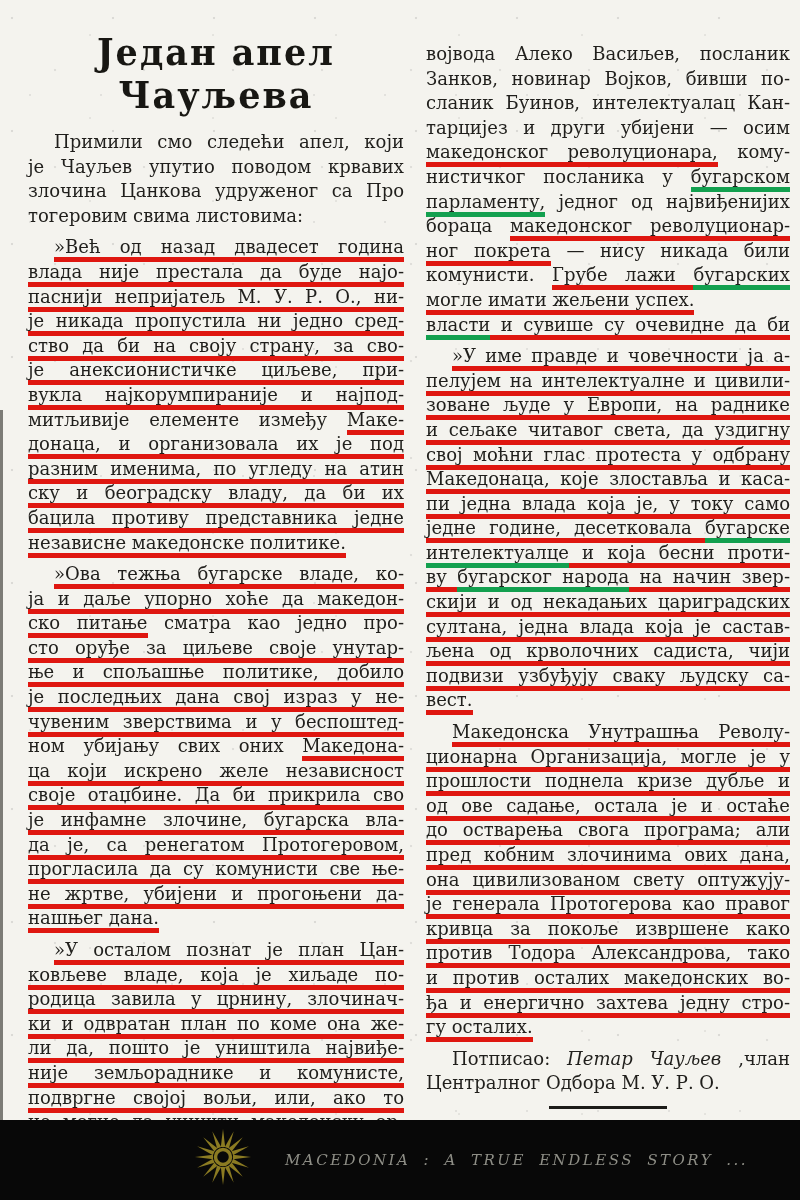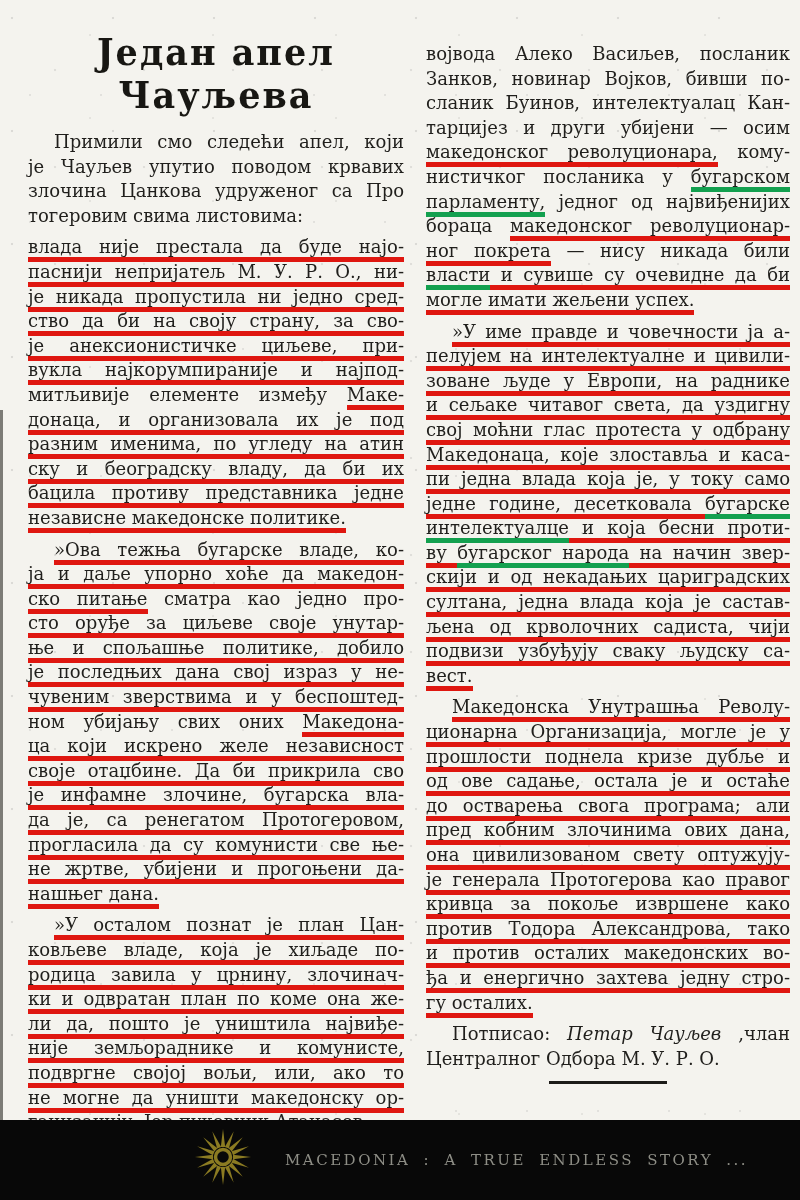--- a/index.html
+++ b/index.html
@@ -57,40 +57,41 @@
     background:#080808;overflow:visible;
   }
   .sun{
     position:absolute;left:193px;top:6px;width:60px;height:62px;
   }
   .sun path{fill:#8b7b22;}
   .sun circle{fill:none;stroke:#8b7b22;stroke-width:3.5px;}
   .caption{
     position:absolute;left:285px;top:0;height:80px;
     display:flex;align-items:center;
-    font-family:"DejaVu Serif", serif;
+    font-family:"DejaVu Serif", serif;font-style:italic;
     font-size:15px;letter-spacing:2.5px;word-spacing:6px;
     color:#8e8e86;
   }
 </style>
 </head>
 <body>
 
 <div class="paper">
   <div class="columns">
     <div class="column col-left">
       <div class="headline">Један апел Чауљева</div>
       <div id="col-0">
           <div class="para">
             <div class="line first"><span>Примили смо следећи апел, који</span></div>
             <div class="line"><span>је Чауљев упутио поводом крвавих</span></div>
             <div class="line"><span>злочина Цанкова удруженог са Про</span></div>
             <div class="line last"><span>тогеровим свима листовима:</span></div>
           </div>
           <div class="para">
+            <div class="line first"><span class="u-r">»Већ од назад двадесет година</span></div>
             <div class="line"><span class="u-r">влада није престала да буде најо-</span></div>
             <div class="line"><span class="u-r">паснији непријатељ М. У. Р. О., ни-</span></div>
             <div class="line"><span class="u-r">је никада пропустила ни једно сред-</span></div>
             <div class="line"><span class="u-r">ство да би на своју страну, за сво-</span></div>
             <div class="line"><span class="u-r">је анексионистичке циљеве, при-</span></div>
             <div class="line"><span class="u-r">вукла најкорумпираније и најпод-</span></div>
             <div class="line"><span>митљивије елементе између </span><span class="u-r">Маке-</span></div>
             <div class="line"><span class="u-r">донаца, и организовала их је под</span></div>
             <div class="line"><span class="u-r">разним именима, по угледу на атин</span></div>
             <div class="line"><span class="u-r">ску и београдску владу, да би их</span></div>
@@ -132,22 +133,23 @@
           <div class="para">
             <div class="line"><span>војвода Алеко Васиљев, посланик</span></div>
             <div class="line"><span>Занков, новинар Војков, бивши по-</span></div>
             <div class="line"><span>сланик Буинов, интелектуалац Кан-</span></div>
             <div class="line"><span>тарцијез и други убијени — осим</span></div>
             <div class="line"><span class="u-r">македонског револуционара,</span><span> кому-</span></div>
             <div class="line"><span>нистичког посланика у </span><span class="u-g">бугарском</span></div>
             <div class="line"><span class="u-g">парламенту,</span><span> једног од највиђенијих</span></div>
             <div class="line"><span>бораца </span><span class="u-r">македонског револуционар-</span></div>
             <div class="line"><span class="u-r">ног покрета</span><span> — нису никада били</span></div>
+            <div class="line"><span>комунисти. </span><span class="u-r">Грубе лажи </span><span class="u-g">бугарских</span></div>
+            <div class="line last"><span class="u-r">могле имати жељени успех.</span></div>
             <div class="line"><span class="u-g">власти</span><span class="u-r"> и сувише су очевидне да би</span></div>
-            <div class="line last"><span class="u-r">могле имати жељени успех.</span></div>
           </div>
           <div class="para">
             <div class="line first"><span class="u-r">»У име правде и човечности ја а-</span></div>
             <div class="line"><span class="u-r">пелујем на интелектуалне и цивили-</span></div>
             <div class="line"><span class="u-r">зоване људе у Европи, на раднике</span></div>
             <div class="line"><span class="u-r">и сељаке читавог света, да уздигну</span></div>
             <div class="line"><span class="u-r">свој моћни глас протеста у одбрану</span></div>
             <div class="line"><span class="u-r">Македонаца, које злоставља и каса-</span></div>
             <div class="line"><span class="u-r">пи једна влада која је, у току само</span></div>
             <div class="line"><span class="u-r">једне године, десетковала </span><span class="u-g">бугарске</span></div>

